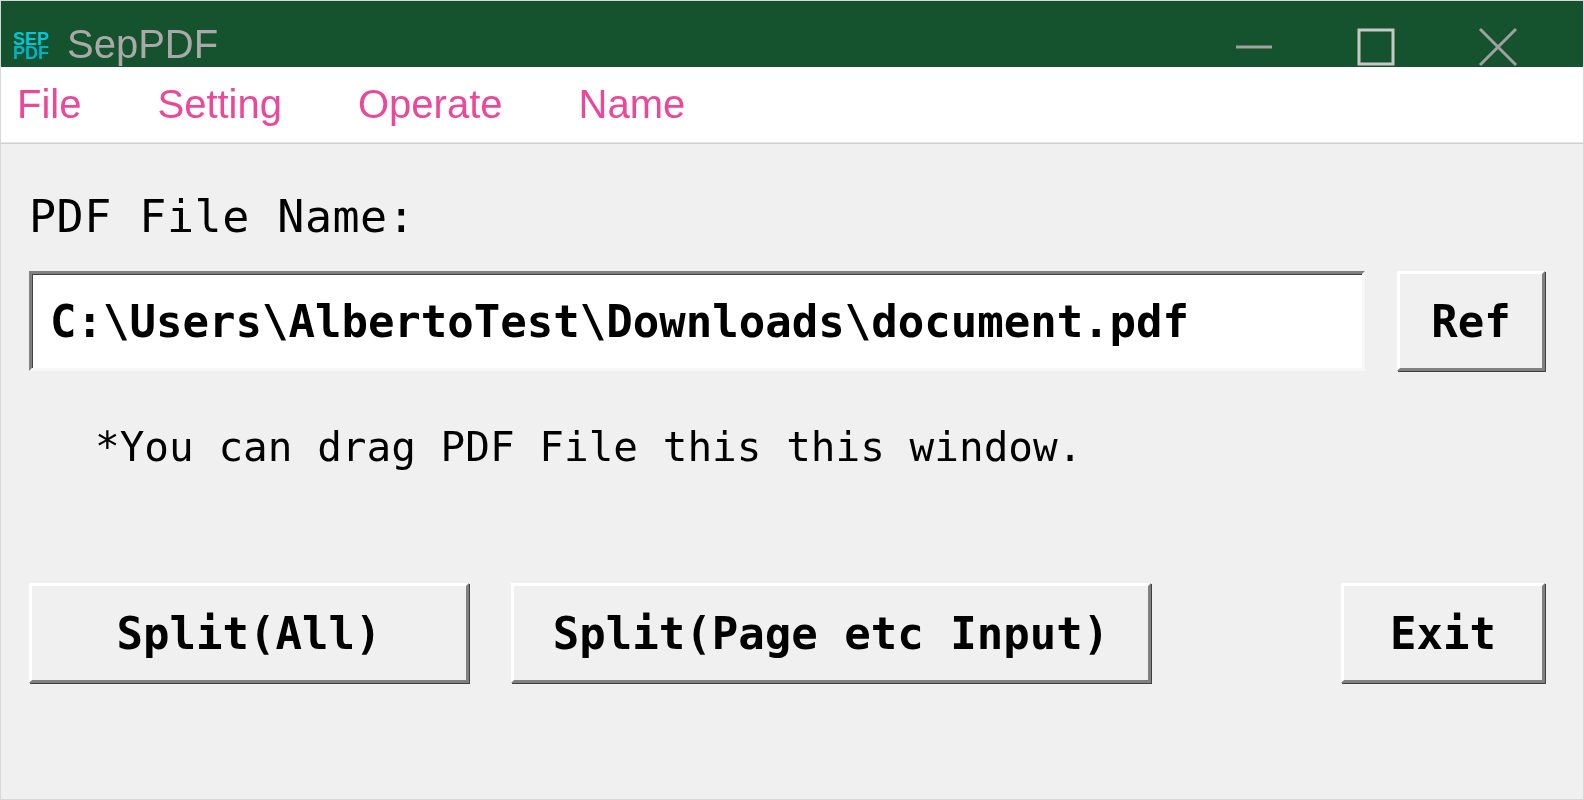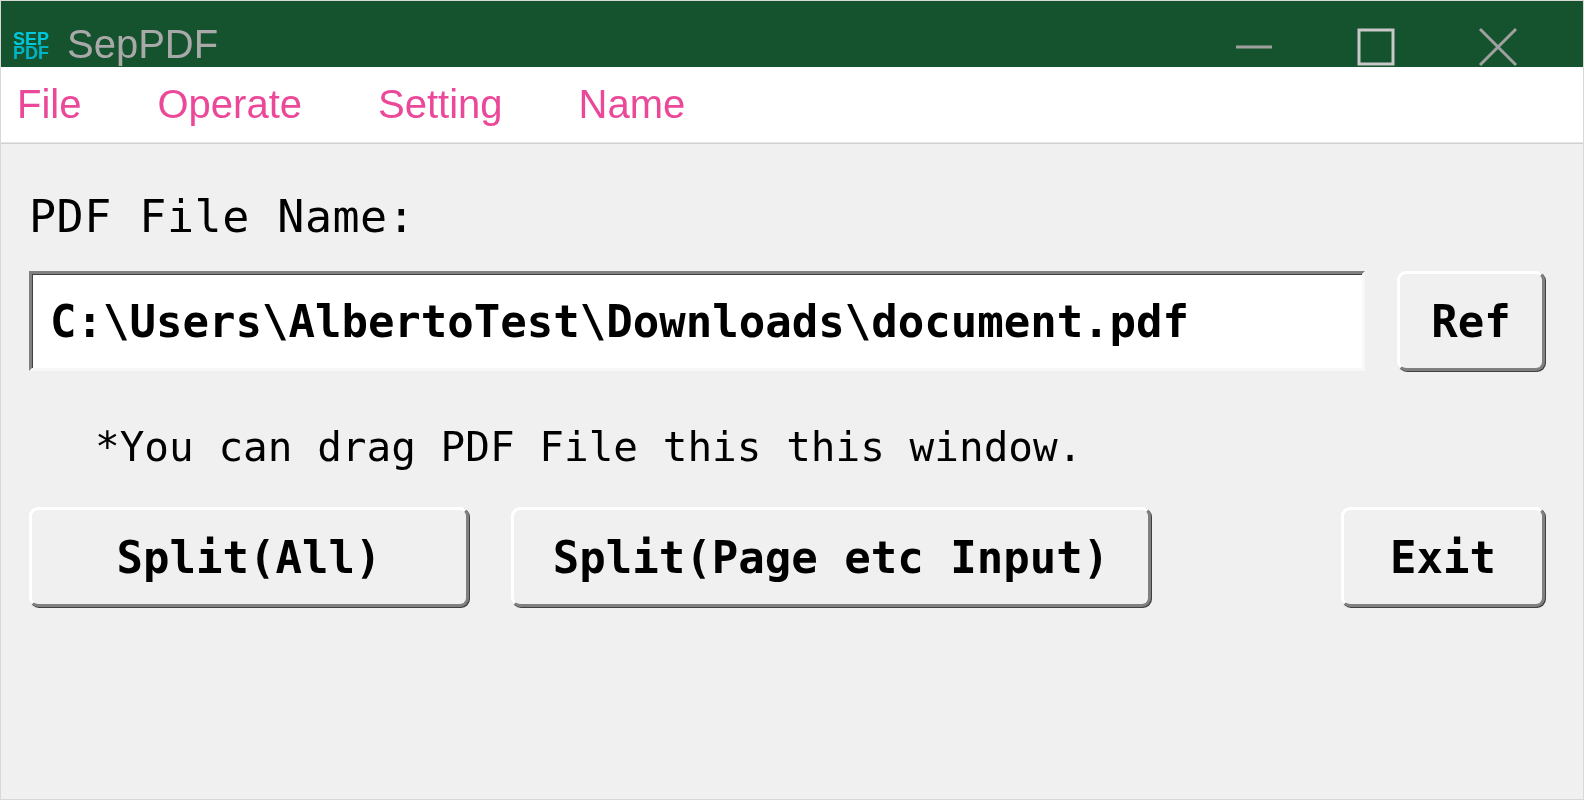--- a/index.html
+++ b/index.html
@@ -110,33 +110,32 @@
   box-shadow: 1px 1px 0 #404040;
   display: flex;
   align-items: center;
   justify-content: center;
   font-size: 44px;
   font-weight: bold;
   font-family: "MS Gothic", monospace;
   color: #000;
   padding: 0 32px;
   height: 100px;
-  border-radius: 9px;
 }
 .btn-ref { width: 148px; padding: 0; }
 
 .hint {
   margin-top: 52px;
   margin-left: 66px;
   font-size: 41px;
   color: #000;
 }
 
 .row-actions {
-  margin-top: 36px;
+  margin-top: 112px;
   display: flex;
   align-items: stretch;
   gap: 42px;
 }
 .btn-split-all { width: 440px; }
 .btn-split-page { width: 640px; }
 .btn-exit { width: 204px; margin-left: auto; }
 </style>
 </head>
 <body>
@@ -164,22 +163,22 @@
         <svg width="44" height="44" viewBox="0 0 44 44">
             <line x1="4" y1="4" x2="40" y2="40" stroke="#a0a0a0" stroke-width="3"></line>
             <line x1="40" y1="4" x2="4" y2="40" stroke="#a0a0a0" stroke-width="3"></line>
           </svg>
       </div>
     </div>
   </div>
 
   <div class="menubar">
     <div class="menu-item">File</div>
+    <div class="menu-item">Setting</div>
     <div class="menu-item">Operate</div>
-    <div class="menu-item">Setting</div>
     <div class="menu-item">Name</div>
   </div>
 
   <div class="content">
     <div class="label-filename">PDF File Name:</div>
 
     <div class="row-file">
       <input class="file-input" type="text" value="C:\Users\AlbertoTest\Downloads\document.pdf" style="">
       <div class="btn-3d btn-ref">Ref</div>
     </div>

